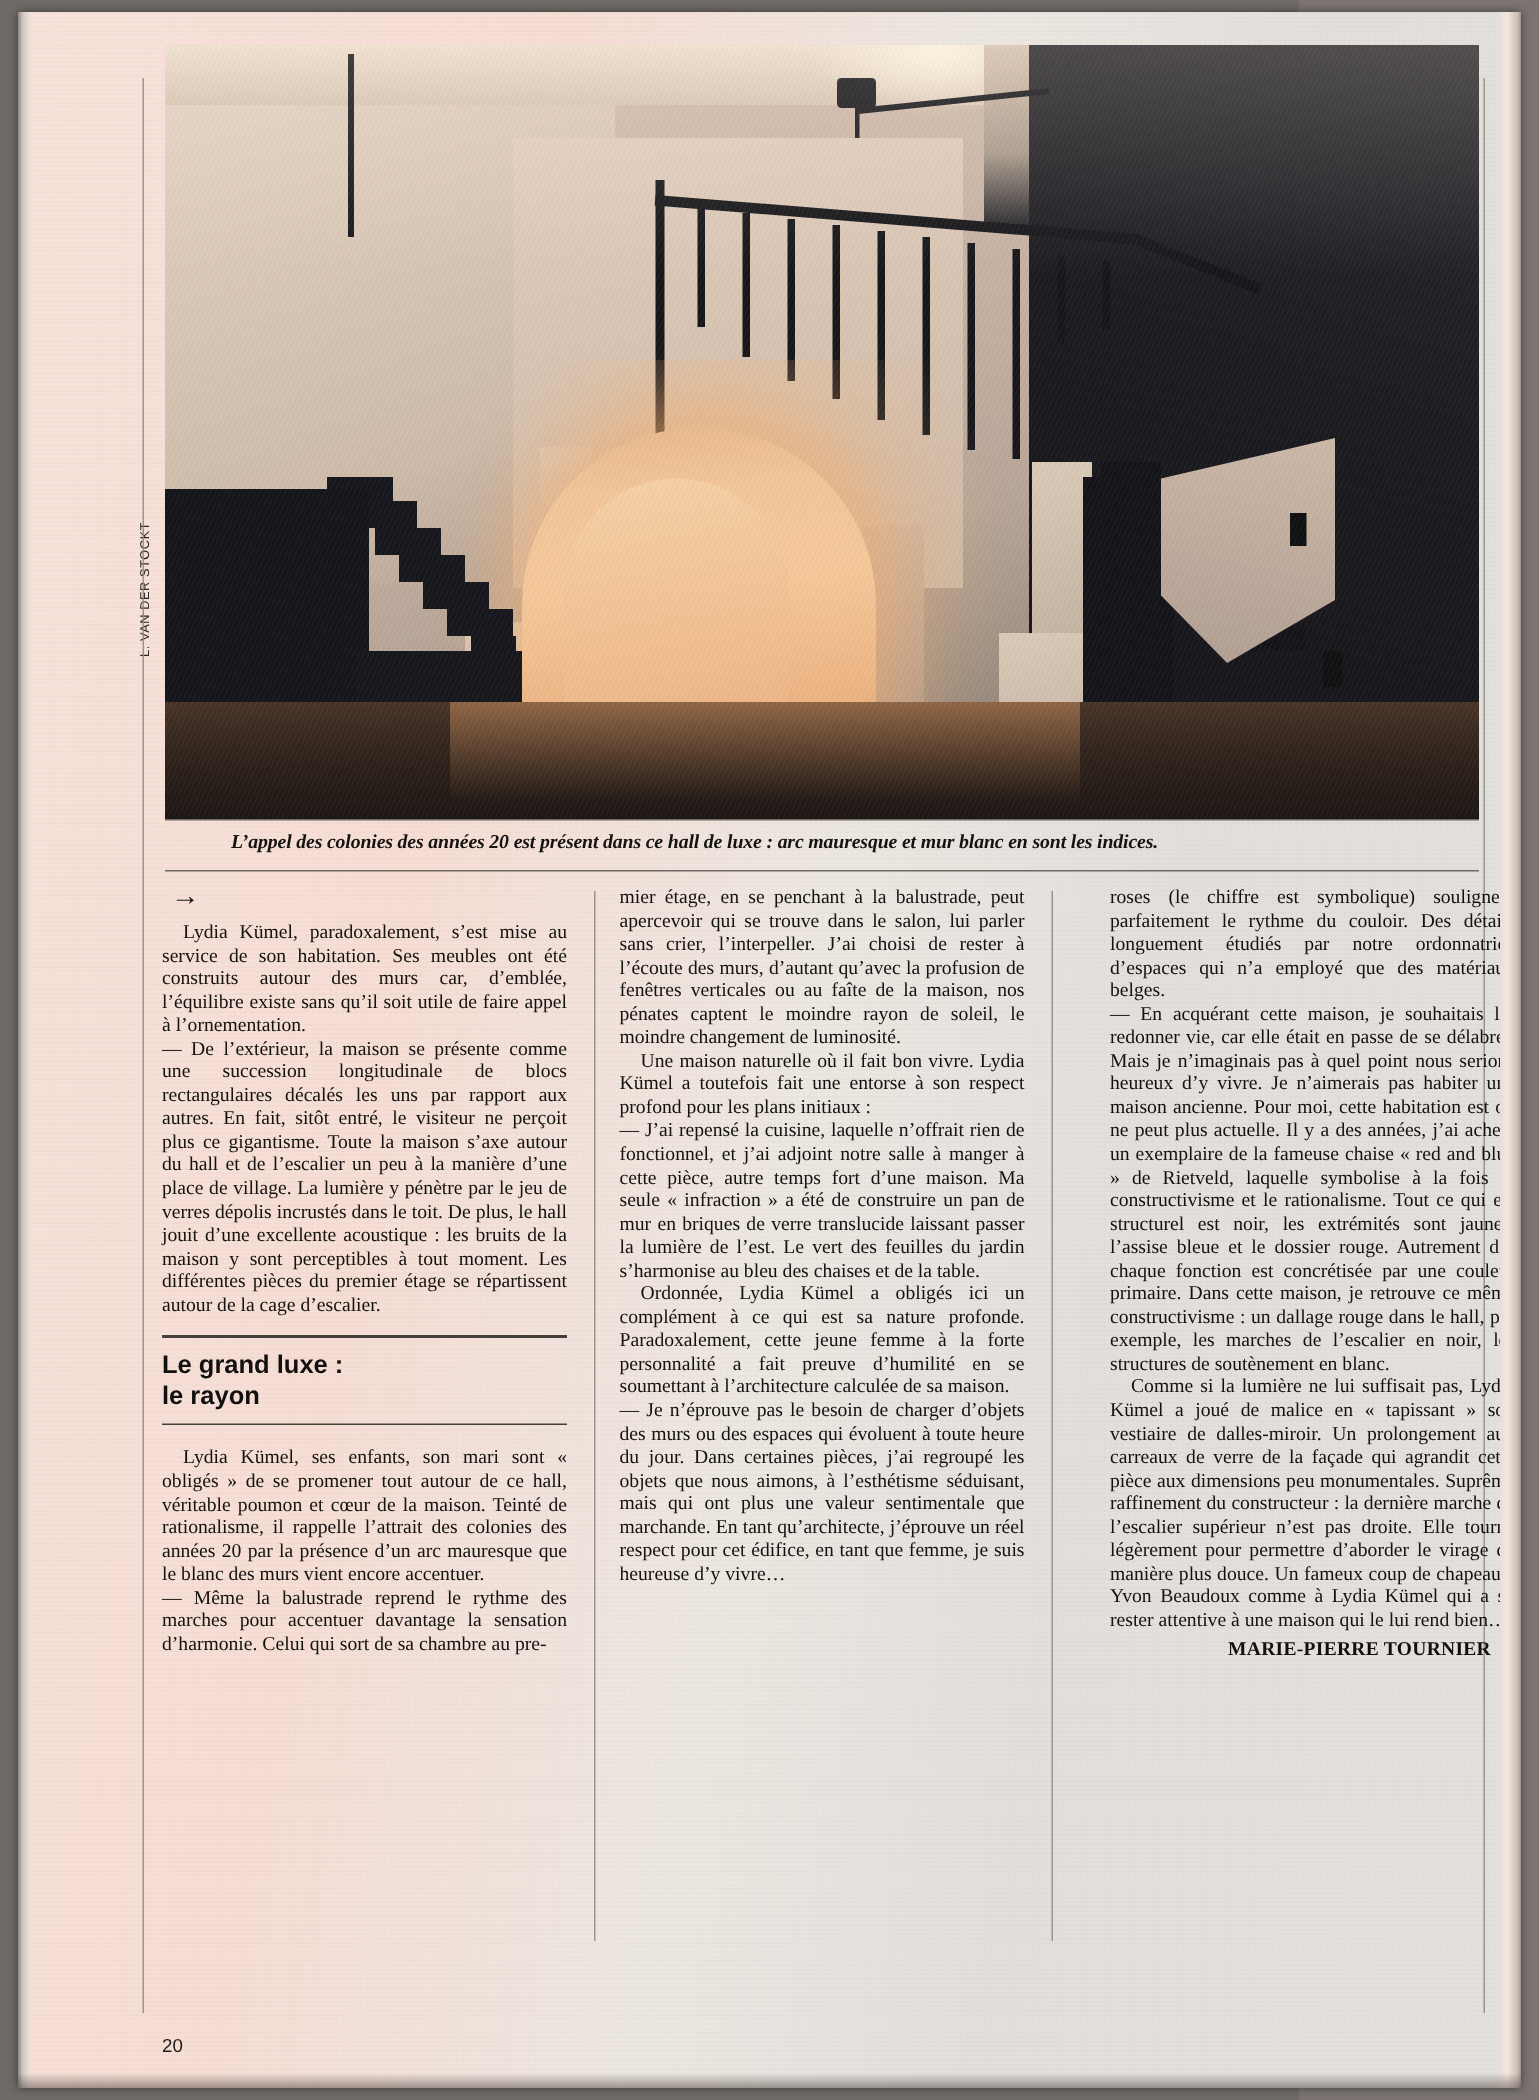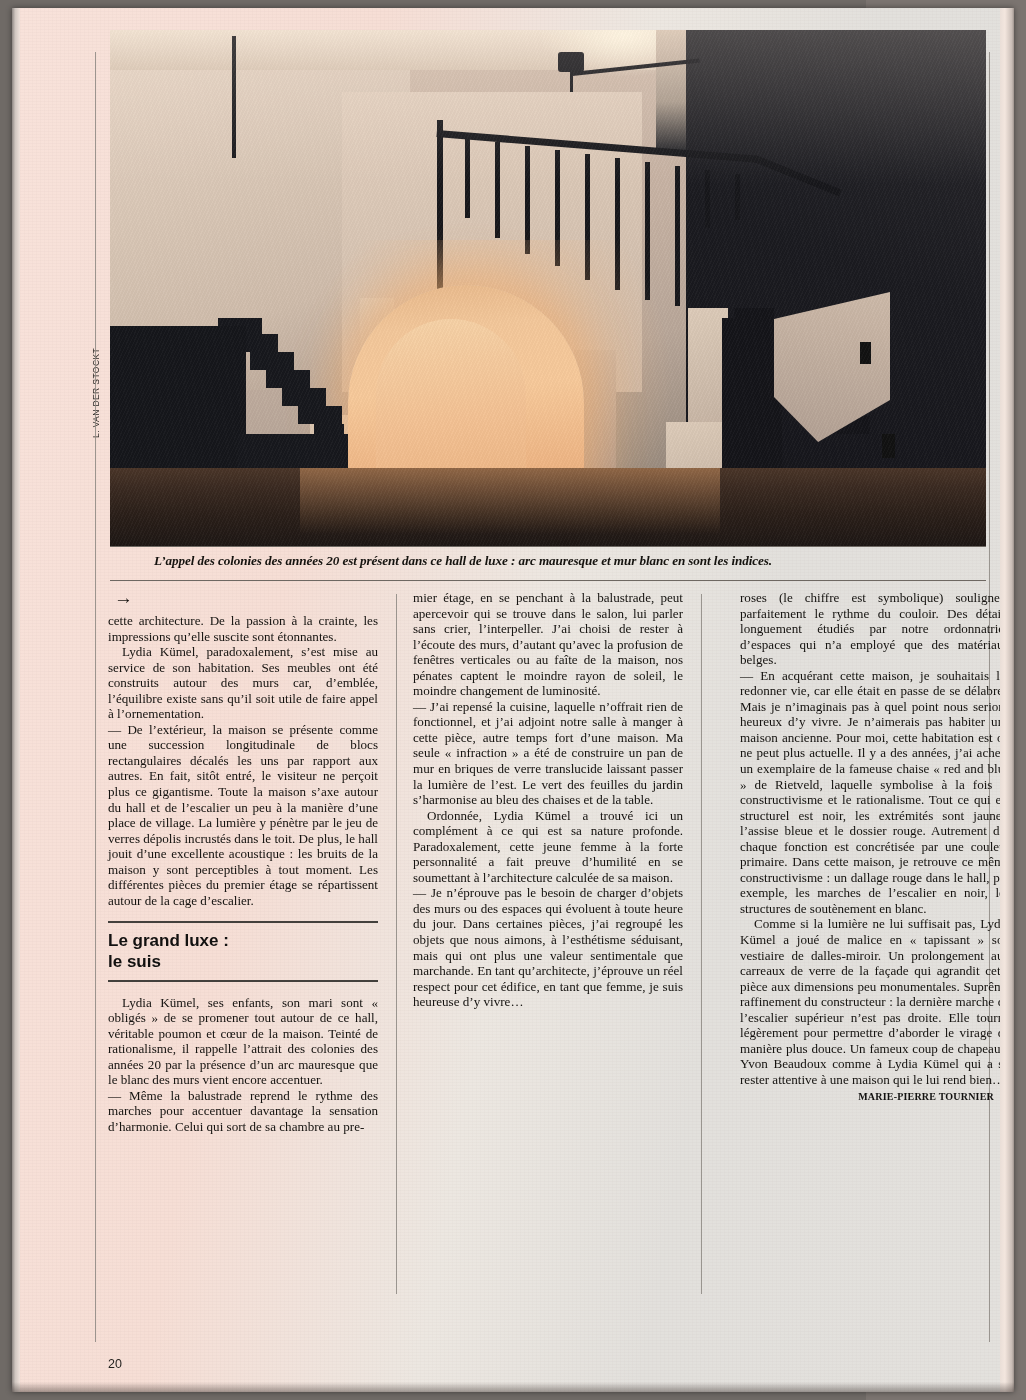--- a/index.html
+++ b/index.html
@@ -106,21 +106,21 @@
   .col p.ind{text-indent:14px;}
   .col p.dash{text-indent:0;}
   .arrow{font-size:19px;line-height:16px;color:#15120f;margin:0 0 7px 6px;letter-spacing:-2px;}
 
   .subhead{font-family:"Liberation Sans",sans-serif;font-weight:bold;
      font-size:17px;line-height:21px;color:#121110;margin:0;}
   .subhead-box{margin:13px 0 13px 0;}
   .sub-rule{height:1.6px;background:#43403c;margin:0;}
   .sub-inner{padding:7px 0 8px 0;}
 
-  .byline{font-family:"Liberation Serif",serif;font-weight:bold;font-size:10px;
+  .byline{font-family:"Liberation Serif",serif;font-weight:bold;font-size:13px;
      letter-spacing:.2px;text-align:right;color:#121110;margin-top:3px;}
   .endmark{display:inline-block;width:9px;height:9px;background:#15141a;
      vertical-align:-1px;margin-left:7px;}
 
   .folio{position:absolute;left:96px;top:1349px;font-family:"Liberation Sans",sans-serif;
      font-size:12.5px;color:#211f1c;}
 </style>
 </head>
 <body>
 
@@ -212,41 +212,41 @@
 
     <div class="vrule" style="left:384px;top:586px;height:700px;"></div>
     <div class="vrule" style="left:689px;top:586px;height:700px;"></div>
     <div class="vrule" style="left:83px;top:44px;height:1290px;"></div>
     <div class="vrule" style="left:977px;top:44px;height:1290px;"></div>
 
     <div class="cols">
 
       <div class="col c1">
         <div class="arrow">→</div>
-        <p>cette architecture. De la passion à la crainte, les impressions qu’elle suscite sont étonnantes.</p>
         <p class="ind">Lydia Kümel, paradoxalement, s’est mise au service de son habitation. Ses meubles ont été construits autour des murs car, d’emblée, l’équilibre existe sans qu’il soit utile de faire appel à l’ornementation.</p>
         <p class="dash">— De l’extérieur, la maison se présente comme une succession longitudinale de blocs rectangulaires décalés les uns par rapport aux autres. En fait, sitôt entré, le visiteur ne perçoit plus ce gigantisme. Toute la maison s’axe autour du hall et de l’escalier un peu à la manière d’une place de village. La lumière y pénètre par le jeu de verres dépolis incrustés dans le toit. De plus, le hall jouit d’une excellente acoustique : les bruits de la maison y sont perceptibles à tout moment. Les différentes pièces du premier étage se répartissent autour de la cage d’escalier.</p>
 
         <div class="subhead-box">
           <div class="sub-rule"></div>
           <div class="sub-inner">
             <div class="subhead">Le grand luxe :</div>
-            <div class="subhead">le suis</div>
+            <div class="subhead">le rayon</div>
           </div>
           <div class="sub-rule"></div>
         </div>
 
         <p class="ind">Lydia Kümel, ses enfants, son mari sont « obligés » de se promener tout autour de ce hall, véritable poumon et cœur de la maison. Teinté de rationalisme, il rappelle l’attrait des colonies des années 20 par la présence d’un arc mauresque que le blanc des murs vient encore accentuer.</p>
         <p class="dash">— Même la balustrade reprend le rythme des marches pour accentuer davantage la sensation d’harmonie. Celui qui sort de sa chambre au pre-</p>
       </div>
 
       <div class="col c2">
         <p>mier étage, en se penchant à la balustrade, peut apercevoir qui se trouve dans le salon, lui parler sans crier, l’interpeller. J’ai choisi de rester à l’écoute des murs, d’autant qu’avec la profusion de fenêtres verticales ou au faîte de la maison, nos pénates captent le moindre rayon de soleil, le moindre changement de luminosité.</p>
+        <p class="ind">Une maison naturelle où il fait bon vivre. Lydia Kümel a toutefois fait une entorse à son respect profond pour les plans initiaux :</p>
         <p class="dash">— J’ai repensé la cuisine, laquelle n’offrait rien de fonctionnel, et j’ai adjoint notre salle à manger à cette pièce, autre temps fort d’une maison. Ma seule « infraction » a été de construire un pan de mur en briques de verre translucide laissant passer la lumière de l’est. Le vert des feuilles du jardin s’harmonise au bleu des chaises et de la table.</p>
-        <p class="ind">Ordonnée, Lydia Kümel a trouvé ici un complément à ce qui est sa nature profonde. Paradoxalement, cette jeune femme à la forte personnalité a fait preuve d’humilité en se soumettant à l’architecture calculée de sa maison.</p>
+        <p class="ind">Ordonnée, Lydia Kümel a obligés ici un complément à ce qui est sa nature profonde. Paradoxalement, cette jeune femme à la forte personnalité a fait preuve d’humilité en se soumettant à l’architecture calculée de sa maison.</p>
         <p class="dash">— Je n’éprouve pas le besoin de charger d’objets des murs ou des espaces qui évoluent à toute heure du jour. Dans certaines pièces, j’ai regroupé les objets que nous aimons, à l’esthétisme séduisant, mais qui ont plus une valeur sentimentale que marchande. En tant qu’architecte, j’éprouve un réel respect pour cet édifice, en tant que femme, je suis heureuse d’y vivre…</p>
       </div>
 
       <div class="col c3">
         <p>roses (le chiffre est symbolique) soulignent parfaitement le rythme du couloir. Des détails longuement étudiés par notre ordonnatrice d’espaces qui n’a employé que des matériaux belges.</p>
         <p class="dash">— En acquérant cette maison, je souhaitais lui redonner vie, car elle était en passe de se délabrer. Mais je n’imaginais pas à quel point nous serions heureux d’y vivre. Je n’aimerais pas habiter une maison ancienne. Pour moi, cette habitation est on ne peut plus actuelle. Il y a des années, j’ai acheté un exemplaire de la fameuse chaise « red and blue » de Rietveld, laquelle symbolise à la fois le constructivisme et le rationalisme. Tout ce qui est structurel est noir, les extrémités sont jaunes, l’assise bleue et le dossier rouge. Autrement dit, chaque fonction est concrétisée par une couleur primaire. Dans cette maison, je retrouve ce même constructivisme : un dallage rouge dans le hall, par exemple, les marches de l’escalier en noir, les structures de soutènement en blanc.</p>
         <p class="ind">Comme si la lumière ne lui suffisait pas, Lydia Kümel a joué de malice en « tapissant » son vestiaire de dalles-miroir. Un prolongement aux carreaux de verre de la façade qui agrandit cette pièce aux dimensions peu monumentales. Suprême raffinement du constructeur : la dernière marche de l’escalier supérieur n’est pas droite. Elle tourne légèrement pour permettre d’aborder le virage de manière plus douce. Un fameux coup de chapeau à Yvon Beaudoux comme à Lydia Kümel qui a su rester attentive à une maison qui le lui rend bien…</p>
         <div class="byline">
           <span>MARIE-PIERRE TOURNIER</span><span class="endmark"></span>
         </div>

